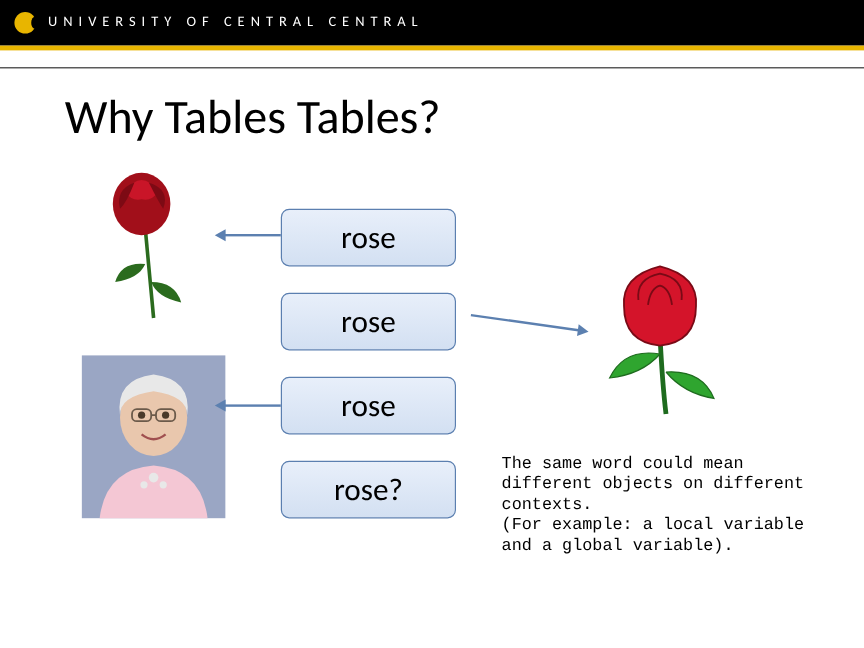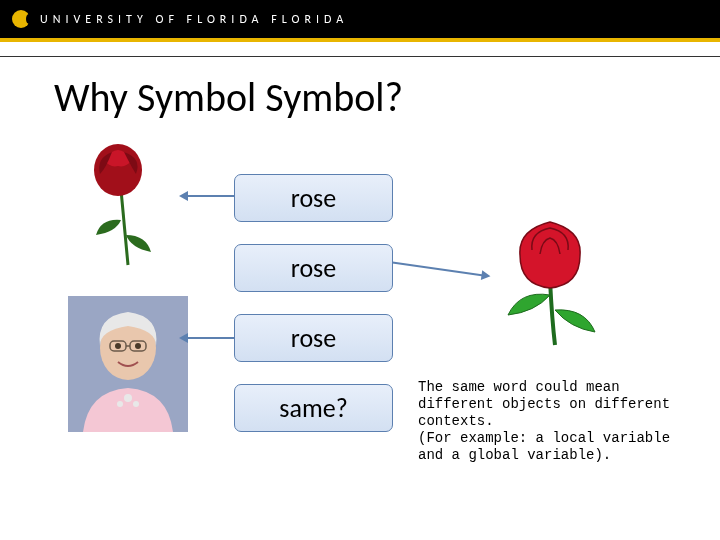--- a/index.html
+++ b/index.html
@@ -68,21 +68,21 @@
   .img-box {
     position: absolute;
     background: #fff;
   }
   .img-photo1 { left: 66px; top: 18px; width: 120px; height: 130px; }
   .img-clip   { left: 480px; top: 88px; width: 140px; height: 140px; }
   .img-photo2 { left: 68px; top: 174px; width: 120px; height: 136px; }
 
   .label-box {
     position: absolute;
-    width: 159px;
+    width: 146px;
     height: 48px;
     background: linear-gradient(to bottom, #e8effa 0%, #d3e0f2 100%);
     border: 1.5px solid #5b7fb0;
     border-radius: 7px;
     display: flex;
     align-items: center;
     justify-content: center;
     font-size: 26px;
     color: #000;
   }
@@ -124,26 +124,26 @@
   }
 
   
   .rose-svg { width: 100%; height: 100%; }
 </style>
 </head>
 <body>
 
 <div class="header">
   <div class="logo-icon"></div>
-  <div class="uni-name">UNIVERSITY OF FLORIDA FLORIDA</div>
+  <div class="uni-name">UNIVERSITY OF CENTRAL CENTRAL</div>
 </div>
 <div class="gold-line"></div>
 <div class="divider-line"></div>
 
-<h1 class="title">Why Symbol Symbol?</h1>
+<h1 class="title">Why Tables Tables?</h1>
 
 <div class="content">
 
   <div class="img-box img-photo1" title="photograph of a red rose on a stem">
     <svg class="rose-svg" viewBox="0 0 120 130">
       <line x1="55" y1="50" x2="62" y2="125" stroke="#2b6b1e" stroke-width="3"></line>
       <path d="M55 80 Q35 78 30 95 Q50 92 55 80" fill="#2b6b1e"></path>
       <path d="M60 95 Q80 95 85 112 Q65 108 60 95" fill="#2b6b1e"></path>
       <ellipse cx="52" cy="30" rx="24" ry="26" fill="#a10f1a"></ellipse>
       <path d="M38 20 Q52 0 66 20 Q60 28 52 26 Q44 28 38 20" fill="#c91528"></path>
@@ -177,21 +177,21 @@
       <path d="M50 66 Q60 74 70 66" stroke="#a05050" stroke-width="2" fill="none"></path>
       <circle cx="60" cy="102" r="4" fill="#e8e8e8"></circle>
       <circle cx="52" cy="108" r="3" fill="#e8e8e8"></circle>
       <circle cx="68" cy="108" r="3" fill="#e8e8e8"></circle>
     </svg>
   </div>
 
   <div class="label-box lb1">rose</div>
   <div class="label-box lb2">rose</div>
   <div class="label-box lb3">rose</div>
-  <div class="label-box lb4">same?</div>
+  <div class="label-box lb4">rose?</div>
 
   <div class="pointer pt-left p1"></div>
   <div class="pointer pt-right p2"></div>
   <div class="pointer pt-left p3"></div>
 
   <div class="caption">The same word could mean
 different objects on different
 contexts.
 (For example: a local variable
 and a global variable).</div>

